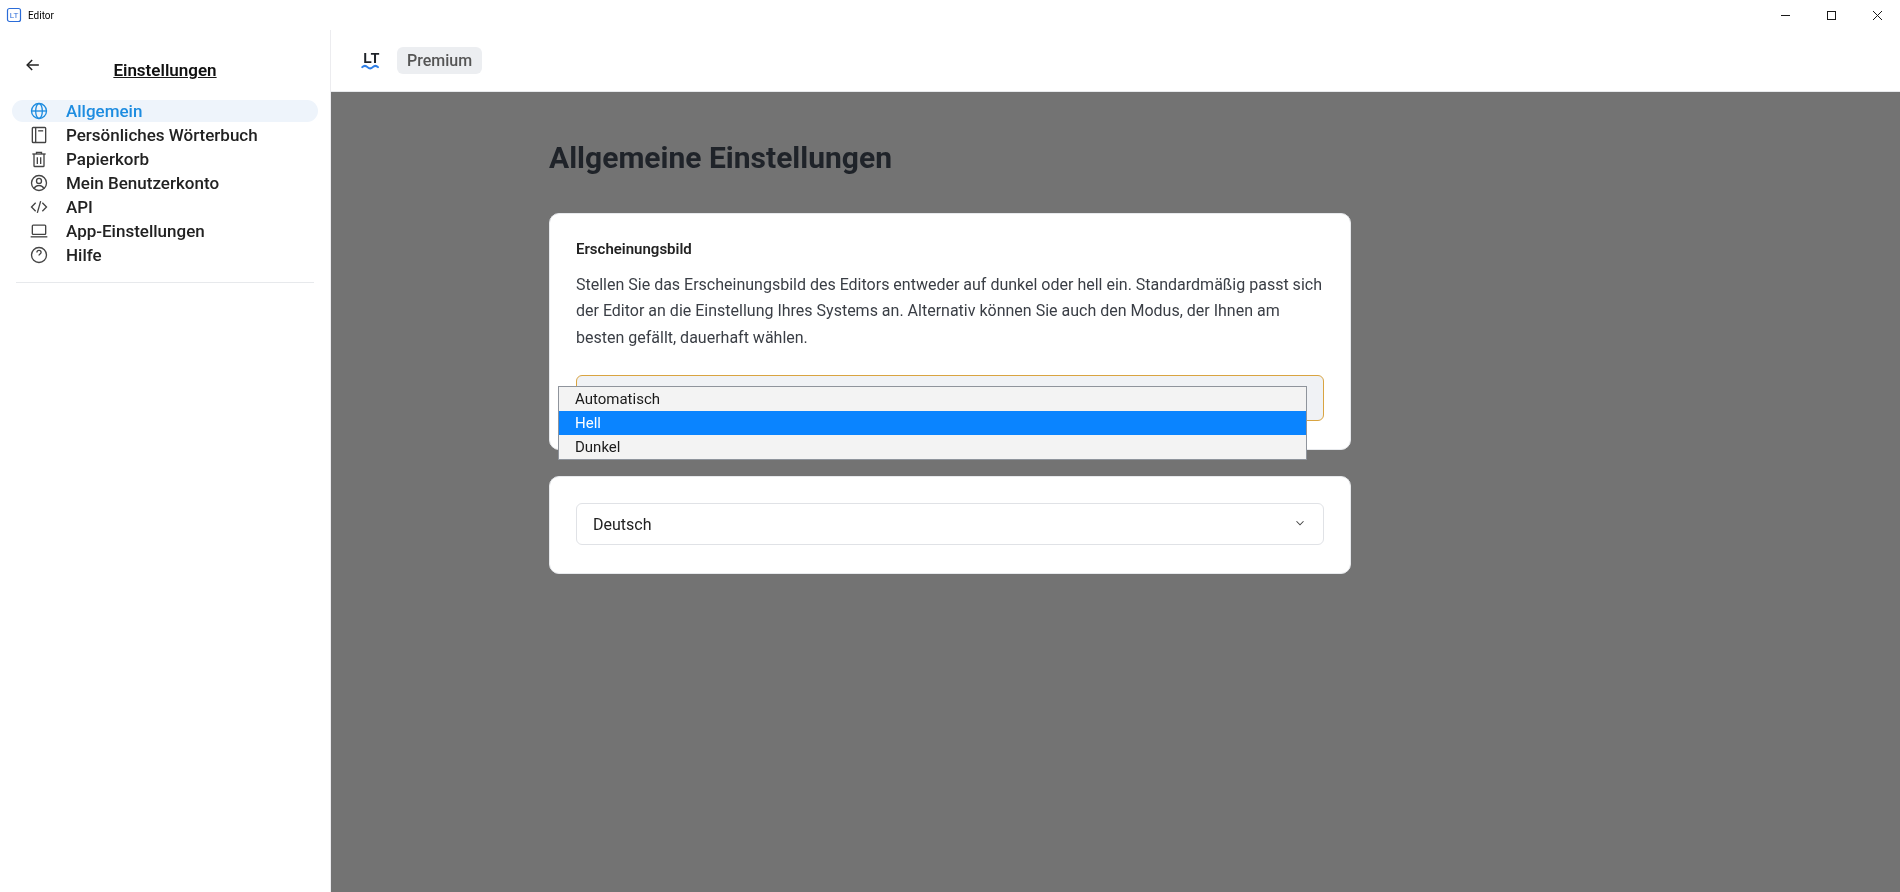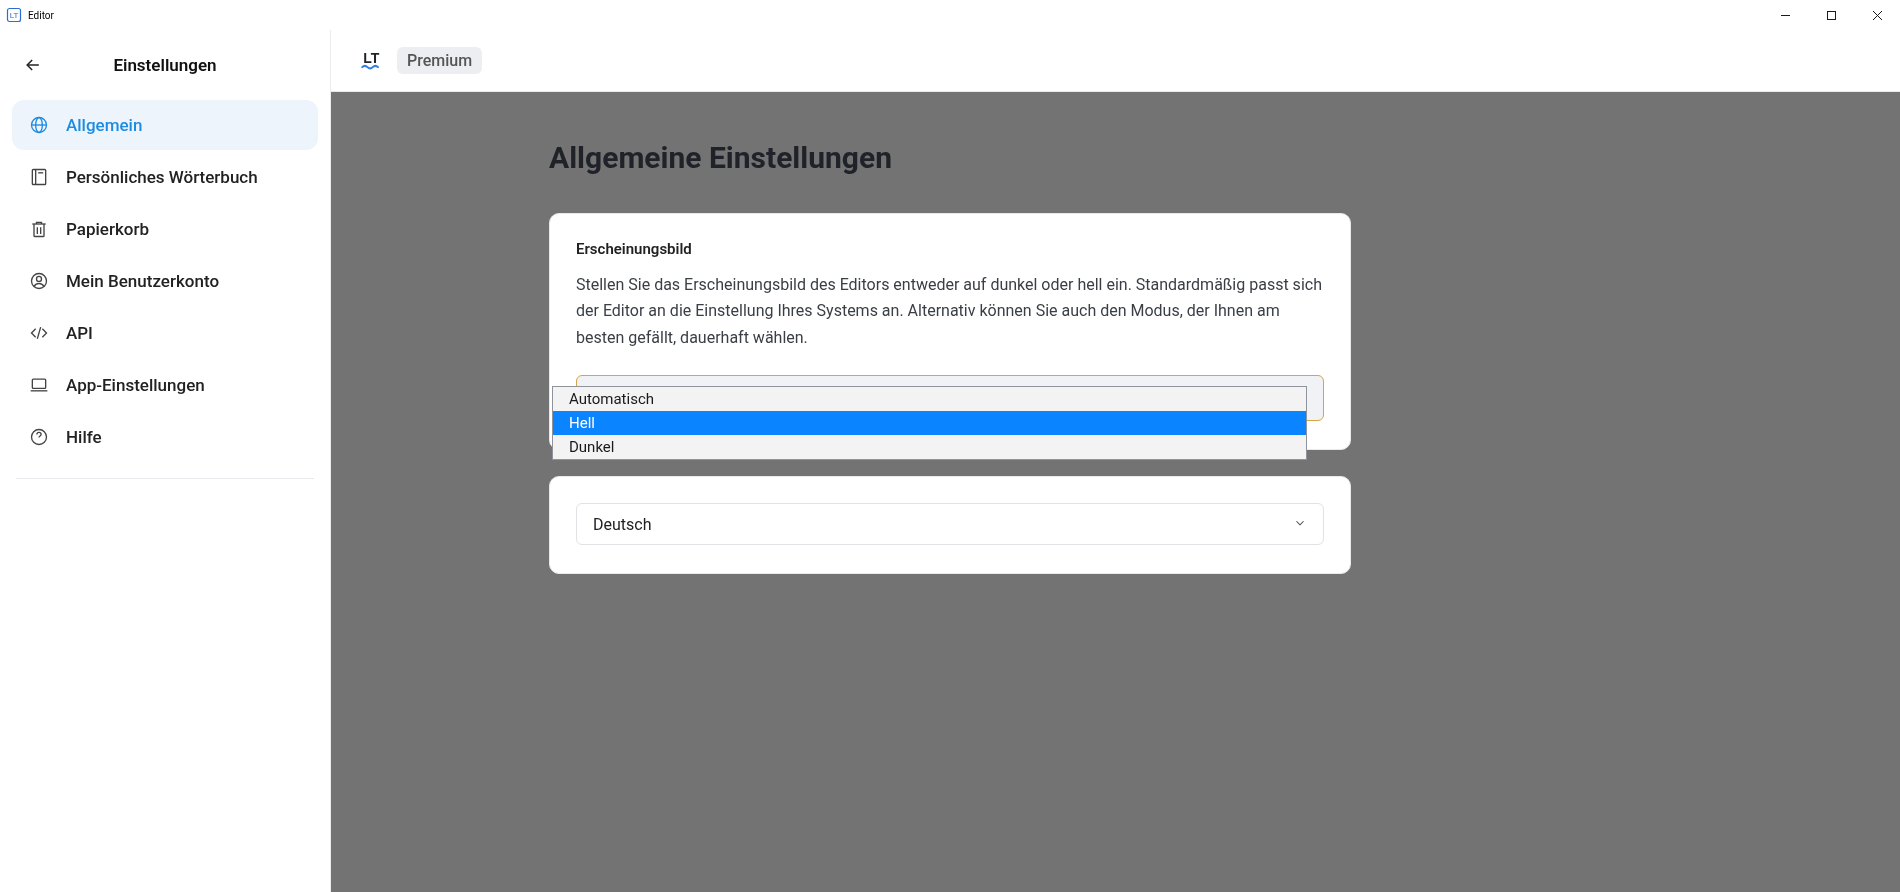--- a/index.html
+++ b/index.html
@@ -53,22 +53,23 @@
   
   .sidebar {
     width: 330px;
     border-right: 0;
     background: #fff;
     padding: 8px 12px 0 12px;
     display: flex; flex-direction: column;
   }
   .sidebar-header {
     display: flex;
-    align-items: center;
+    align-items: flex-end;
     padding: 12px 6px 20px 6px;
+    text-decoration: underline;
   }
   .back-btn {
     width: 30px; height: 30px;
     display: flex; align-items:center; justify-content:center;
     cursor: pointer;
     border-radius: 6px;
   }
   .sidebar-title {
     flex: 1;
     text-align: center;
@@ -77,21 +78,21 @@
     color: #111;
     margin-left: -30px;
   }
   .nav {
     display: flex; flex-direction: column;
     gap: 2px;
   }
   .nav-item {
     display: flex; align-items: center;
     gap: 16px;
-    padding: 14px 16px;
+    padding: 0 16px;
     border-radius: 12px;
     font-size: 17px;
     font-weight: 500;
     color: #222;
     cursor: pointer;
   }
   .nav-item.last {
     justify-content: space-between;
   }
   .nav-item .nav-left { display:flex; align-items:center; gap:16px; }
@@ -180,21 +181,21 @@
     padding: 0 16px;
     font-size: 16px;
     color: #222;
     cursor: pointer;
   }
   .select-box .chev svg { width:14px; height:14px; stroke:#444; stroke-width:1.8; fill:none; }
 
   .dropdown-list {
     position: absolute;
     left: 0; right: 43px;
-    margin-left: 2px;
+    margin-left: 8px;
     border: 1px solid #8f949c;
     background: #f3f3f3;
     top: 172px;
   }
   .dropdown-list .opt {
     padding: 3px 16px;
     font-size: 15px;
     cursor: pointer;
   }
   .dropdown-list .opt.sel {

